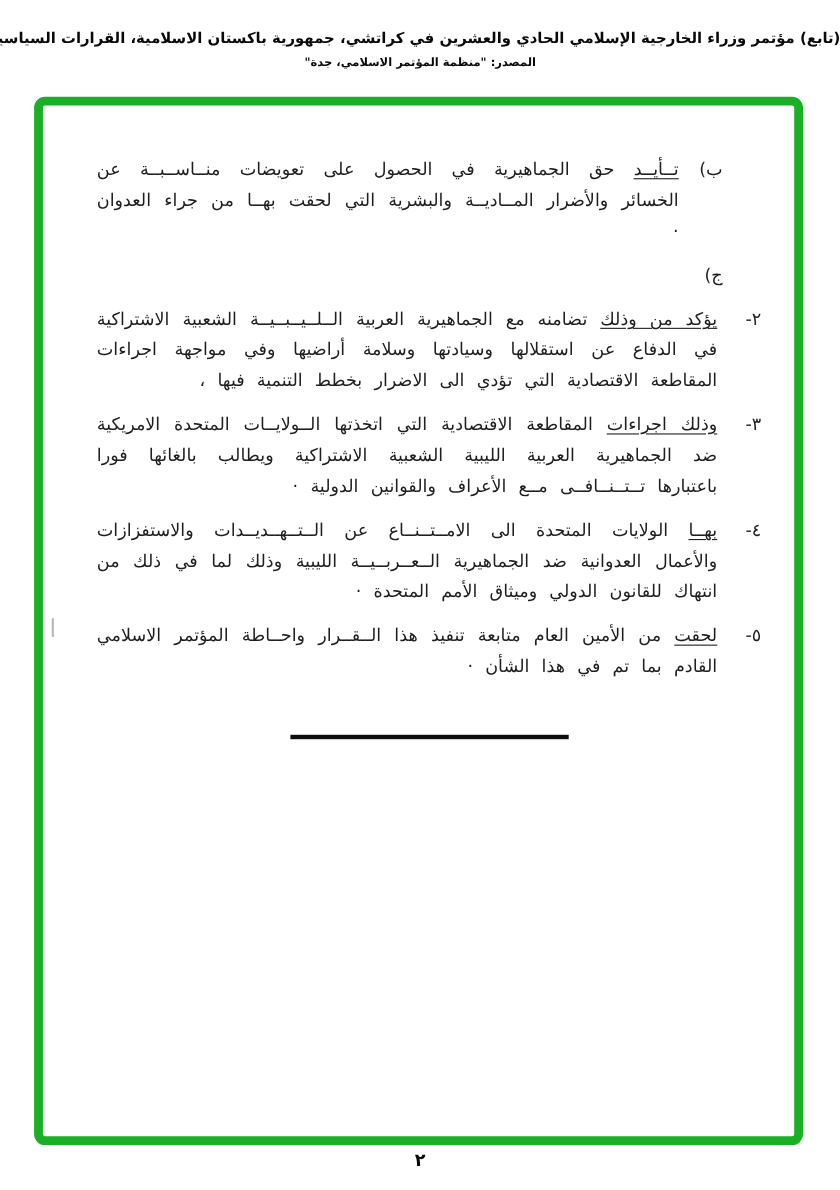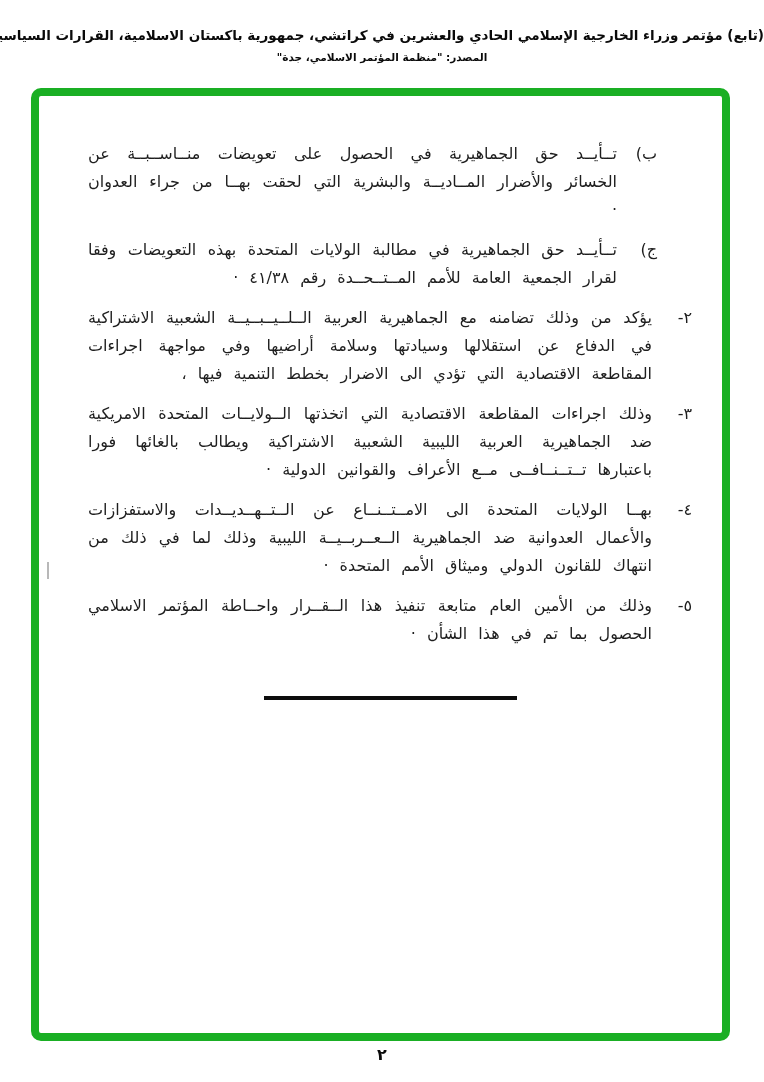--- a/index.html
+++ b/index.html
@@ -48,20 +48,21 @@
     text-align:justify;
   }
   .doc-item.letter { padding-right:35px; }
   .marker {
     flex:0 0 40px; width:40px;
     text-align:start;
     white-space:nowrap;
   }
   .body-text { flex:1 1 auto; text-align:justify; }
   .lead {
+    text-decoration:underline;
     text-underline-offset:3px;
   }
 
   .divider {
     width:253px; height:4px;
     background:#0d0d0d;
     margin:48px auto 0 auto;
   }
 
   
@@ -88,41 +89,40 @@
 <div class="scan-frame">
   <div class="doc">
 
     <div class="doc-item letter">
       <span class="marker">ب)</span>
       <span class="body-text"><span class="lead">تــأيــد</span> <span>حق الجماهيرية في الحصول على تعويضات منــاســبــة عن الخسائر والأضرار المــاديــة والبشرية التي لحقت بهــا من جراء العدوان ·</span></span>
     </div>
 
     <div class="doc-item letter">
       <span class="marker">ج)</span>
-      <span class="body-text"><span class="lead">تــأيــد</span> <span>حق الجماهيرية في مطالبة الولايات المتحدة بهذه التعويضات وفقا لقرار الجمعية العامة للأمم المــتــحــدة رقم ٤١/٣٨ ·</span></span>
     </div>
 
     <div class="doc-item">
       <span class="marker">٢-</span>
       <span class="body-text"><span class="lead">يؤكد من وذلك</span> <span>تضامنه مع الجماهيرية العربية الــلــيــبــيــة الشعبية الاشتراكية في الدفاع عن استقلالها وسيادتها وسلامة أراضيها وفي مواجهة اجراءات المقاطعة الاقتصادية التي تؤدي الى الاضرار بخطط التنمية فيها ،</span></span>
     </div>
 
     <div class="doc-item">
       <span class="marker">٣-</span>
       <span class="body-text"><span class="lead">وذلك اجراءات</span> <span>المقاطعة الاقتصادية التي اتخذتها الــولايــات المتحدة الامريكية ضد الجماهيرية العربية الليبية الشعبية الاشتراكية ويطالب بالغائها فورا باعتبارها تــتــنــافــى مــع الأعراف والقوانين الدولية ·</span></span>
     </div>
 
     <div class="doc-item">
       <span class="marker">٤-</span>
       <span class="body-text"><span class="lead">بهــا</span> <span>الولايات المتحدة الى الامــتــنــاع عن الــتــهــديــدات والاستفزازات والأعمال العدوانية ضد الجماهيرية الــعــربــيــة الليبية وذلك لما في ذلك من انتهاك للقانون الدولي وميثاق الأمم المتحدة ·</span></span>
     </div>
 
     <div class="doc-item">
       <span class="marker">٥-</span>
-      <span class="body-text"><span class="lead">وذلك</span> <span>من الأمين العام متابعة تنفيذ هذا الــقــرار واحــاطة المؤتمر الاسلامي الحصول بما تم في هذا الشأن ·</span></span>
+      <span class="body-text"><span class="lead">لحقت</span> <span>من الأمين العام متابعة تنفيذ هذا الــقــرار واحــاطة المؤتمر الاسلامي القادم بما تم في هذا الشأن ·</span></span>
     </div>
 
     <div class="divider"></div>
   </div>
 </div>
 
 <div class="artifact"></div>
 
 <div class="page-number">٢</div>
 

